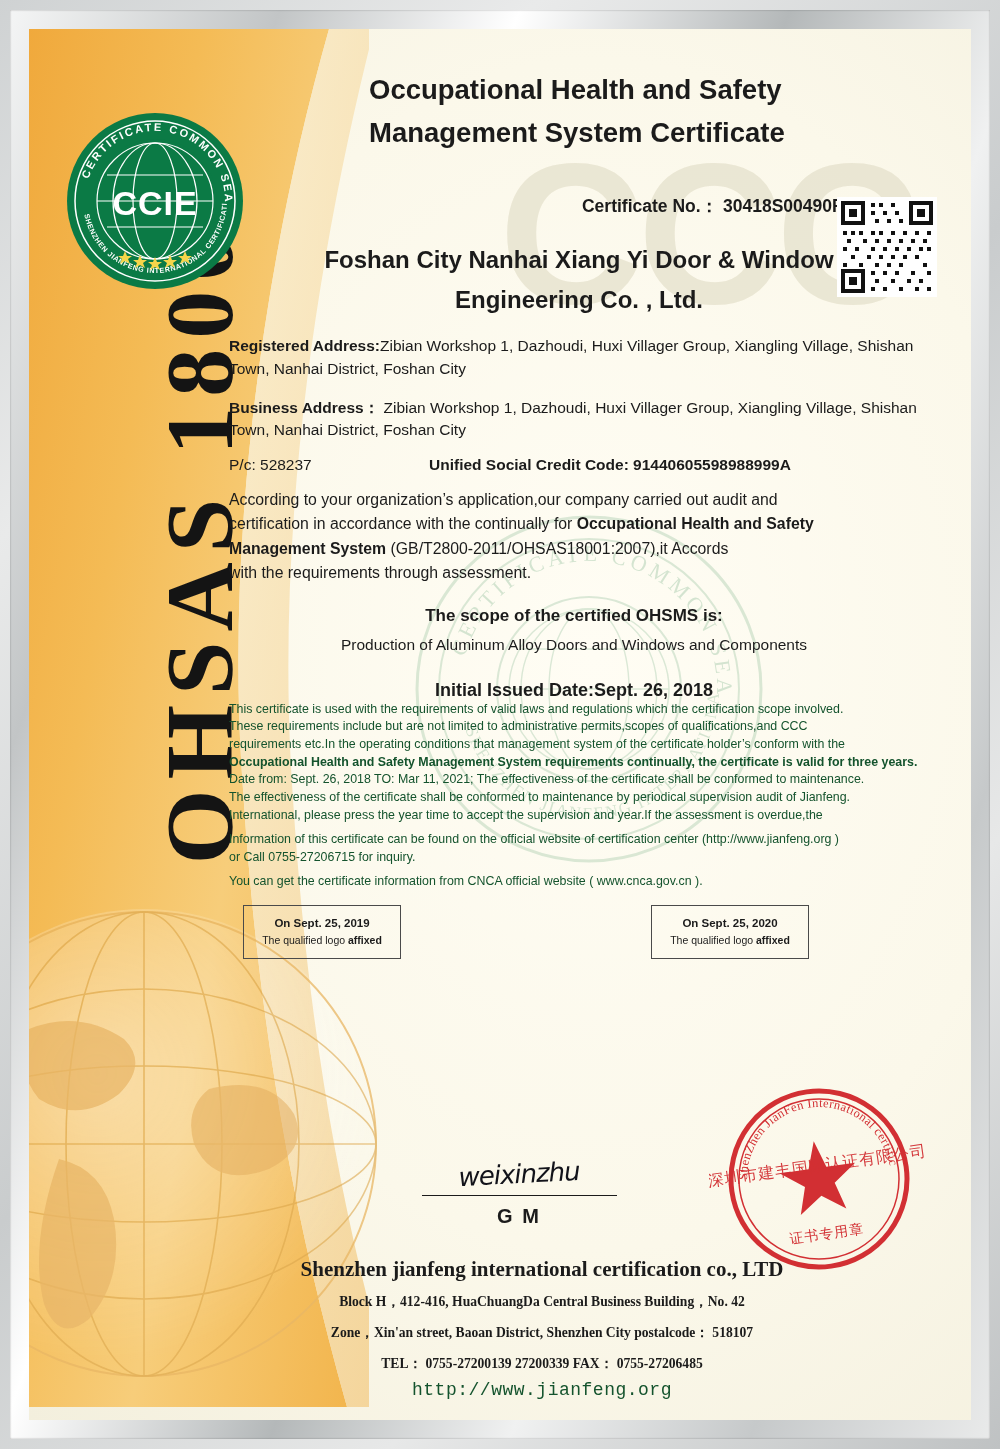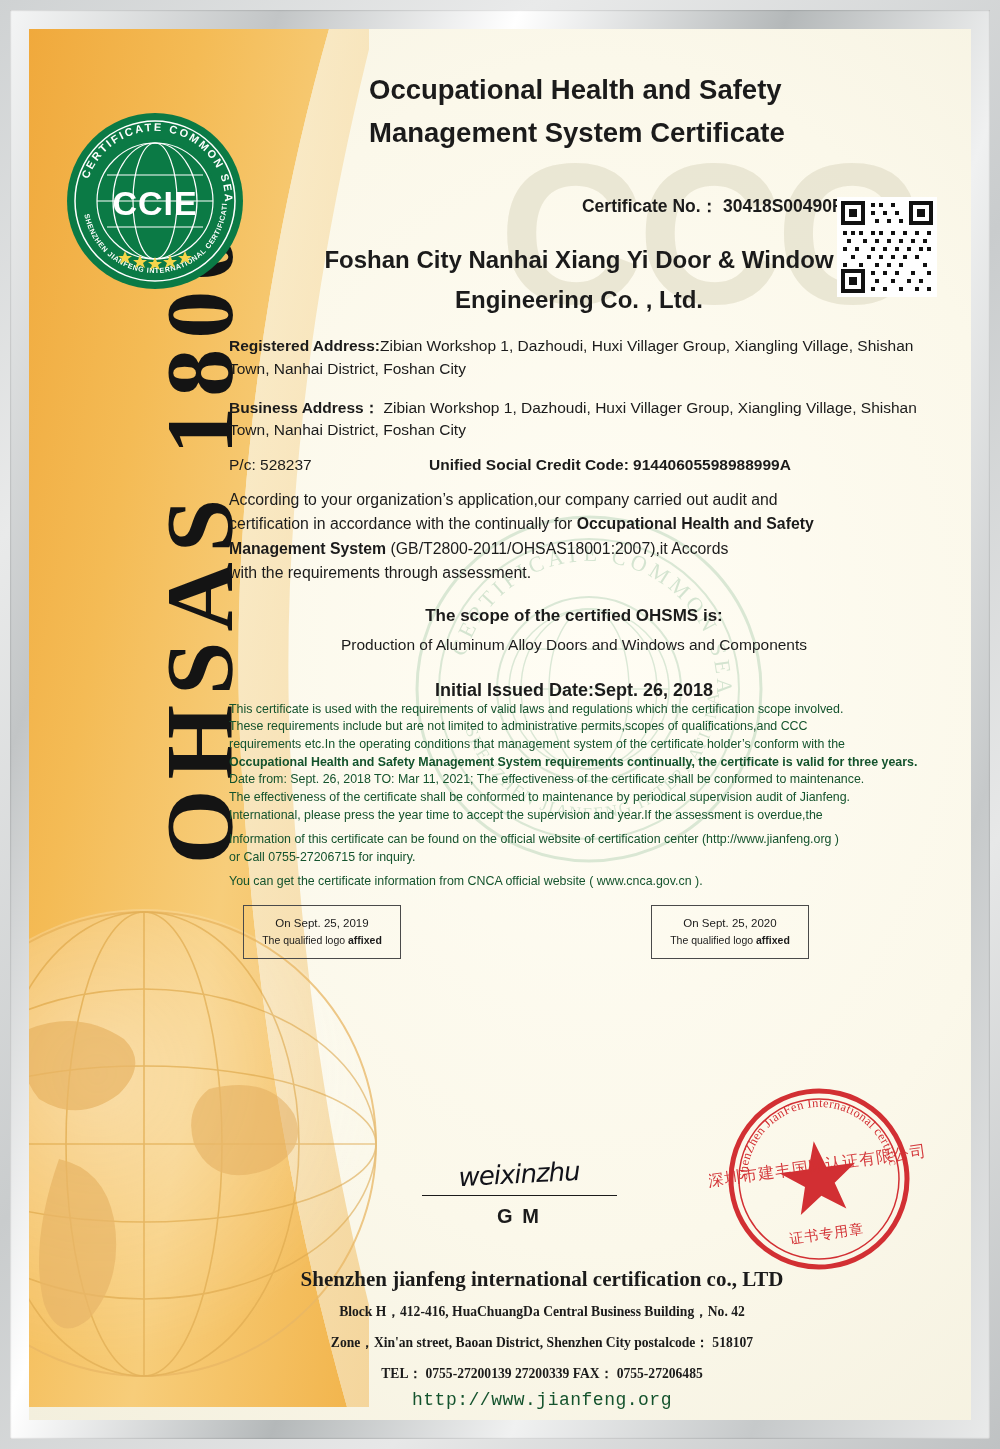--- a/index.html
+++ b/index.html
@@ -147,21 +147,21 @@
   .fine .gap{margin-top:7px;}
   .stamp-boxes{
     margin-top:14px;
     display:flex;gap:250px;padding-left:14px;
   }
   .stamp-box{
     width:156px;height:52px;border:1px solid #4a4a4a;
     display:flex;flex-direction:column;align-items:center;justify-content:center;
     gap:5px;
   }
-  .stamp-box .l1{font-size:11.5px;color:#1b1b1b;}
+  .stamp-box .l1{font-size:11.5px;color:#1b1b1b;font-weight:bold;}
   .stamp-box .l2{font-size:10.5px;color:#1b1b1b;}
   .stamp-box .l2 b{font-weight:700;}
   
   .signature{
     position:absolute;left:175px;top:1090px;width:230px;text-align:center;
   }
   .sig-script{
     font-family:"DejaVu Sans", sans-serif;
     font-size:26px;font-style:italic;color:#12131a;
     transform:rotate(-3deg);
@@ -173,21 +173,21 @@
   .sig-label{
     margin-top:9px;font-size:20px;font-weight:700;letter-spacing:2px;color:#1b1b1b;
   }
   
   .red-stamp{
     position:absolute;left:480px;top:1010px;width:220px;height:200px;
     opacity:.92;
   }
   
   .footer{
-    position:absolute;left:0;right:0;bottom:10px;text-align:center;padding-left:84px;margin-top:20px;
+    position:absolute;left:0;right:0;bottom:20px;text-align:center;padding-left:84px;margin-top:20px;
   }
   .f-company{
     font-family:"Liberation Serif", serif;
     font-size:21px;font-weight:700;color:#1b1b1b;
   }
   .f-line{
     margin-top:9px;
     font-family:"Liberation Serif", serif;
     font-size:13.6px;font-weight:700;color:#1b1b1b;line-height:1.62;
   }

